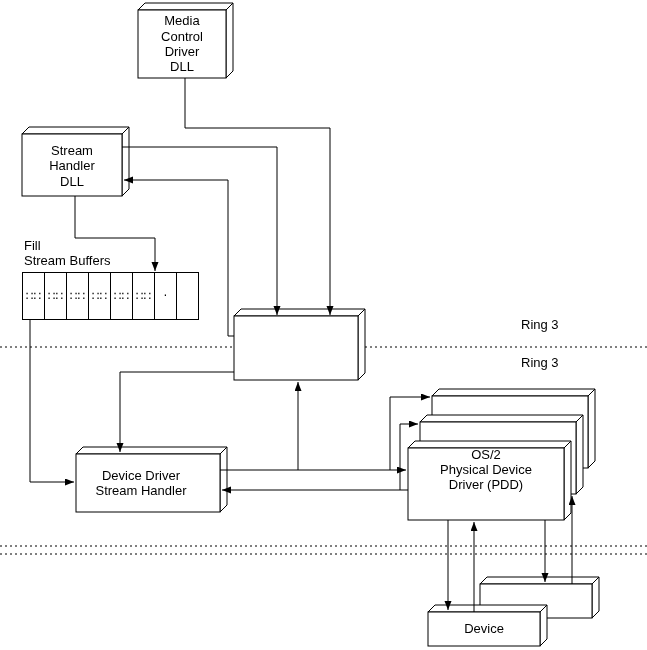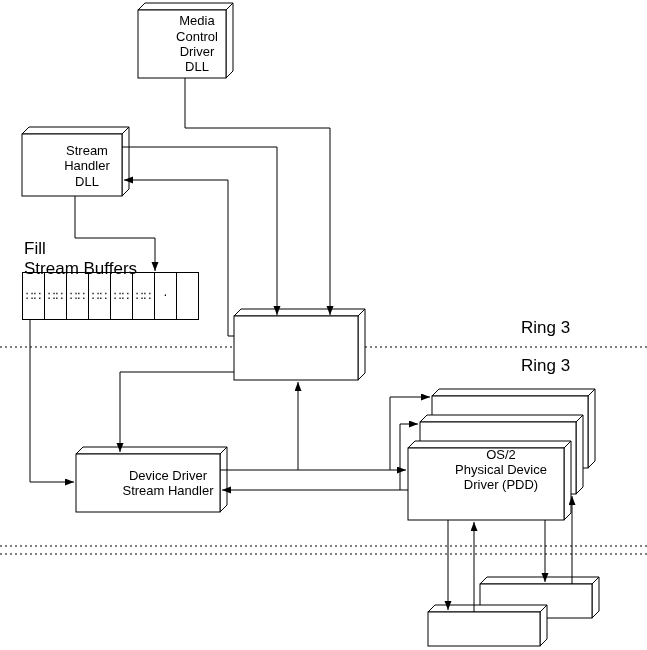--- a/index.html
+++ b/index.html
@@ -3,24 +3,24 @@
 <meta charset="utf-8">
 <style>
   html,body { margin:0; padding:0; background:#fff; }
   .stage {
     position:relative; width:647px; height:650px; background:#fff;
     font-family:"Liberation Sans", sans-serif; color:#000; overflow:hidden;
   }
   .stage svg { position:absolute; left:0; top:0; }
   .lbl {
     position:absolute; display:flex; align-items:center; justify-content:center;
-    text-align:center; white-space:pre-line; font-size:13px; line-height:1.18;padding-left:15px;
+    text-align:center; white-space:pre-line; font-size:13px; line-height:1.18;
   }
   .tag {
-    position:absolute; font-size:17px; line-height:1.15; white-space:pre-line;
+    position:absolute; font-size:13px; line-height:1.15; white-space:pre-line;
   }
   .buf-row { position:absolute; left:22px; top:272px; display:flex; }
   .buf {
     box-sizing:border-box; width:23px; height:48px; border:1px solid #000;
     margin-left:-1px; display:flex; align-items:center; justify-content:center;
     font-family:"DejaVu Sans", sans-serif; font-size:12px; color:#000;
   }
   .buf:first-child { margin-left:0; }
 </style>
 </head>
@@ -117,25 +117,26 @@
     </g>
   </svg>
 
   <div class="lbl" style="left:138px;top:10px;width:88px;height:68px">Media
 Control
 Driver
 DLL</div>
   <div class="lbl" style="left:22px;top:134px;width:100px;height:64px">Stream
 Handler
 DLL</div>
-  <div class="lbl" style="left:88px;top:454px;width:130px;height:58px">Device Driver
+  <div class="lbl" style="left:76px;top:454px;width:130px;height:58px">Device Driver
 Stream Handler</div>
   <div class="lbl" style="left:408px;top:436px;width:156px;height:67px">OS/2
 Physical Device
 Driver (PDD)</div>
+  <div class="lbl" style="left:428px;top:612px;width:112px;height:34px">Device</div>
 
   <div class="tag" style="left:24px;top:239px;width:140px">Fill
 Stream Buffers</div>
   <div class="tag" style="left:521px;top:318px">Ring 3</div>
   <div class="tag" style="left:521px;top:356px">Ring 3</div>
 
   <div class="buf-row">
     <div class="buf">∷∷</div>
     <div class="buf">∷∷</div>
     <div class="buf">∷∷</div>

